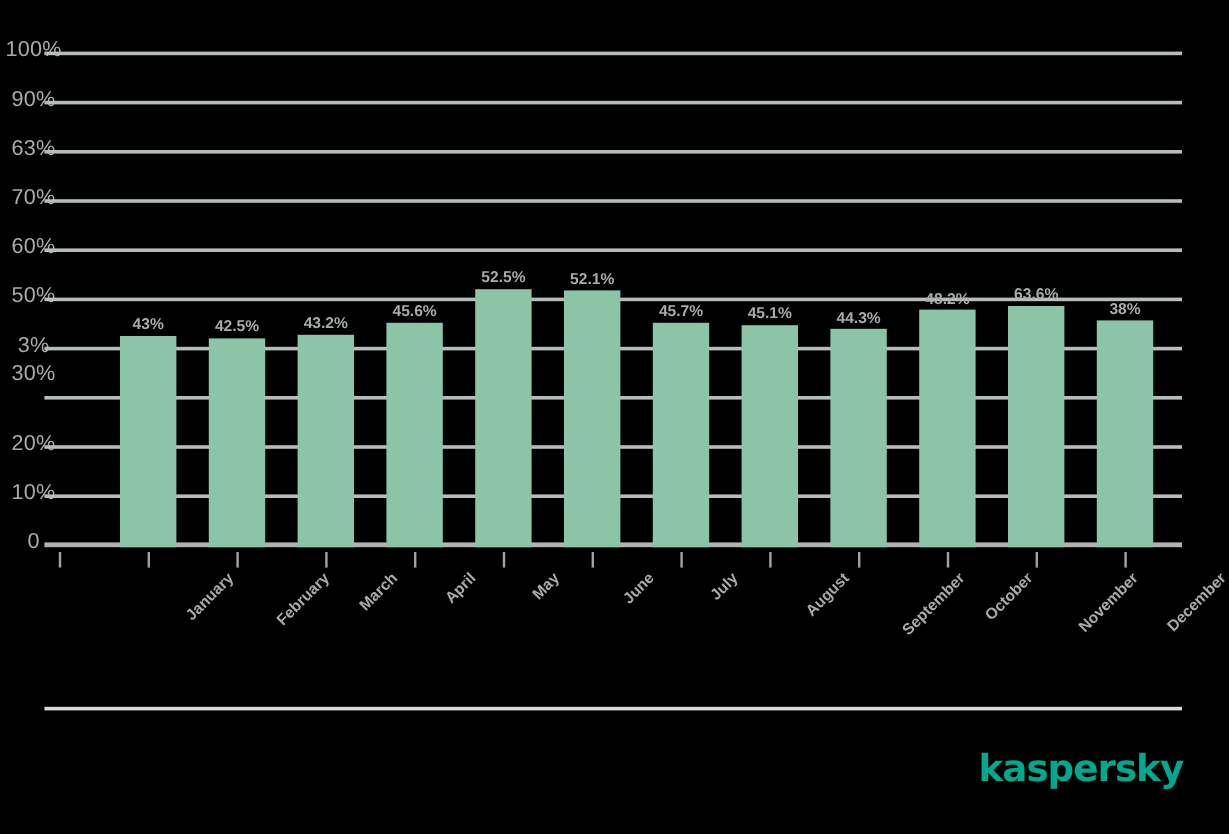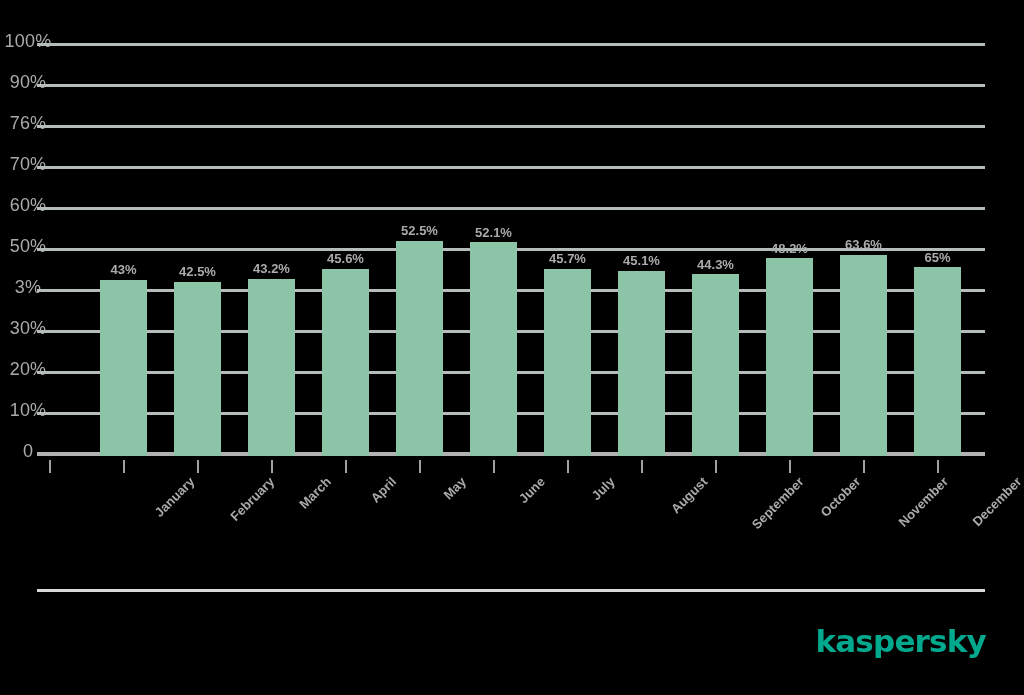--- a/index.html
+++ b/index.html
@@ -150,26 +150,26 @@
 </style>
 </head>
 <body>
 
 <div class="canvas">
 
   <div class="ylabels">
     <div class="ylabel" style="bottom:-6px">0</div>
     <div class="ylabel" style="bottom:35px">10%</div>
     <div class="ylabel" style="bottom:76px">20%</div>
-    <div class="ylabel" style="bottom:117px">30%</div>
+    <div class="ylabel" style="bottom:134px">30%</div>
     <div class="ylabel" style="bottom:158px">3%</div>
     <div class="ylabel" style="bottom:199px">50%</div>
     <div class="ylabel" style="bottom:240px">60%</div>
     <div class="ylabel" style="bottom:281px">70%</div>
-    <div class="ylabel" style="bottom:322px">76%</div>
+    <div class="ylabel" style="bottom:322px">63%</div>
     <div class="ylabel" style="bottom:363px">90%</div>
     <div class="ylabel" style="bottom:404px">100%</div>
   </div>
 
   <div class="plot-area">
     <div class="gridline" style="bottom:410px"></div>
     <div class="gridline" style="bottom:369px"></div>
     <div class="gridline" style="bottom:328px"></div>
     <div class="gridline" style="bottom:287px"></div>
     <div class="gridline" style="bottom:246px"></div>
@@ -233,21 +233,21 @@
       <div class="bar-value" style="bottom:200px">48.2%</div>
     </div>
 
     <div class="bar-wrap" style="left:803px">
       <div class="bar" style="height:201.3px"></div>
       <div class="bar-value" style="bottom:204px">63.6%</div>
     </div>
 
     <div class="bar-wrap" style="left:877px">
       <div class="bar" style="height:188.6px"></div>
-      <div class="bar-value" style="bottom:191px">65%</div>
+      <div class="bar-value" style="bottom:191px">38%</div>
     </div>
 
   </div>
 
   <div class="xticks">
     <div class="xtick" style="left:12px"></div>
     <div class="xtick" style="left:86px"></div>
     <div class="xtick" style="left:160px"></div>
     <div class="xtick" style="left:234px"></div>
     <div class="xtick" style="left:308px"></div>

